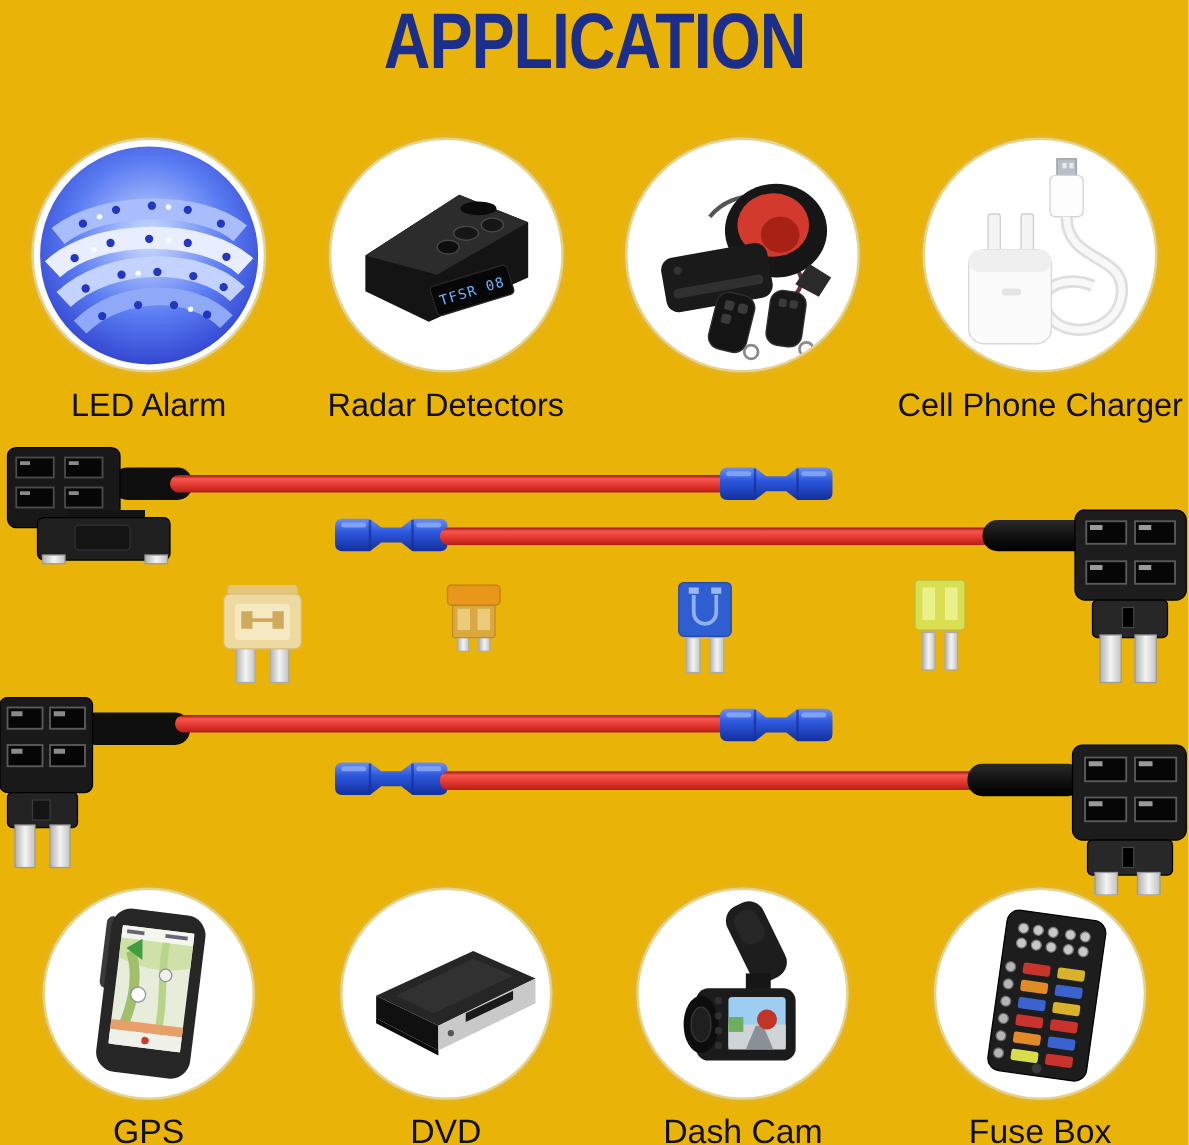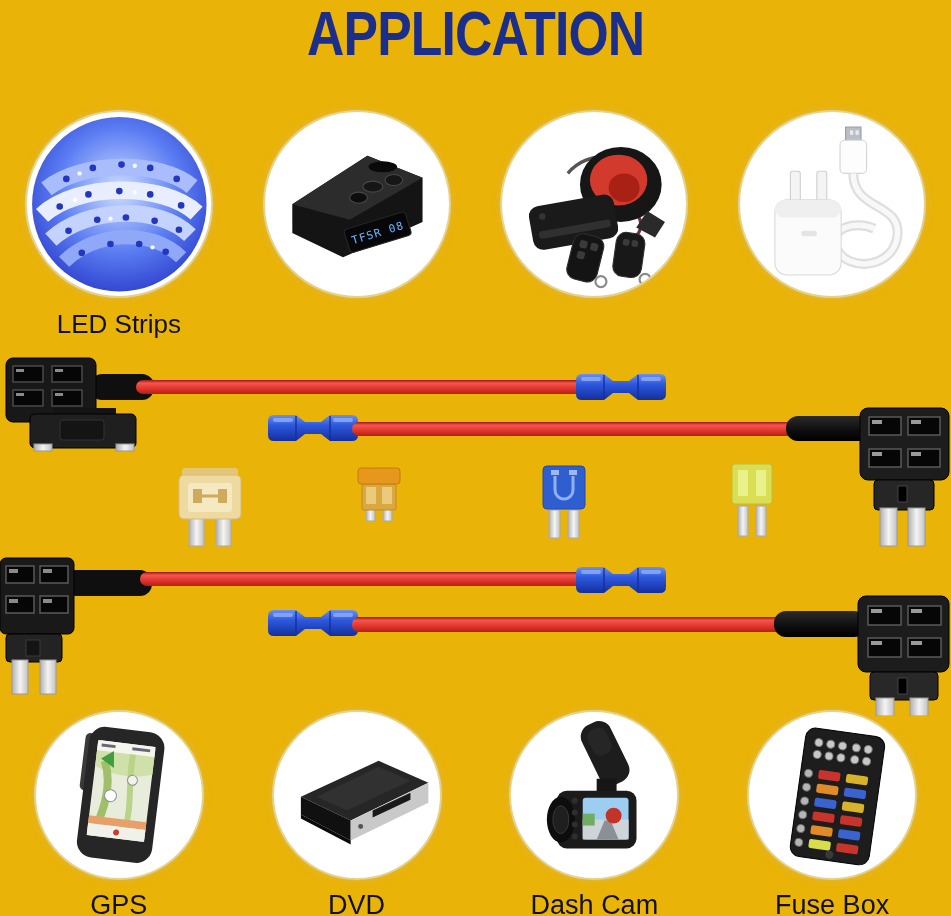--- a/index.html
+++ b/index.html
@@ -93,38 +93,39 @@
           <g fill="#ffffff" opacity=".9">
             <circle cx="44" cy="52" r="2"></circle>
               <circle cx="94" cy="45" r="2"></circle>
               <circle cx="40" cy="76" r="2"></circle>
               <circle cx="94" cy="69" r="2"></circle>
               <circle cx="72" cy="93" r="2"></circle>
               <circle cx="110" cy="119" r="2"></circle>
           </g>
         </svg>
       </div>
-      <div class="label">LED Strips</div>
+      <div class="label">LED Alarm</div>
     </div>
 
     <div class="app">
       <div class="circle">
         <svg class="icon" viewBox="0 0 160 160">
           <polygon points="22,80 90,36 140,56 140,96 68,128 22,106" fill="#141414"></polygon>
           <polygon points="22,80 90,36 140,56 74,94" fill="#2c2c2c"></polygon>
           <ellipse cx="104" cy="46" rx="13" ry="5" fill="#0a0a0a"></ellipse>
           <ellipse cx="95" cy="64" rx="9" ry="5" fill="#161616" stroke="#484848"></ellipse>
           <ellipse cx="114" cy="58" rx="8" ry="5" fill="#161616" stroke="#484848"></ellipse>
           <ellipse cx="82" cy="74" rx="8" ry="5" fill="#0d0d0d" stroke="#484848"></ellipse>
           <g transform="rotate(-17 100 104)">
             <rect x="70" y="94" width="58" height="22" rx="3" fill="#07070a" stroke="#262626"></rect>
             <text x="99" y="109" font-size="10" fill="#6db6ff" text-anchor="middle" font-family="'DejaVu Sans Mono',monospace" letter-spacing="1">TFSR 08</text>
           </g>
         </svg>
       </div>
+      <div class="label">Radar Detectors</div>
     </div>
 
     <div class="app">
       <div class="circle">
         <svg class="icon" viewBox="0 0 160 160">
           <path d="M56,52 C74,30 108,34 118,54" stroke="#555" stroke-width="3" fill="none"></path>
           <path d="M118,88 C126,98 122,108 112,112" stroke="#6b3038" stroke-width="3" fill="none"></path>
           <ellipse cx="104" cy="62" rx="37" ry="34" fill="#161616"></ellipse>
           <ellipse cx="102" cy="58" rx="26" ry="23" fill="#d23a2e"></ellipse>
           <ellipse cx="107" cy="65" rx="14" ry="13" fill="#a82114"></ellipse>
@@ -160,20 +161,21 @@
           <rect x="87" y="22" width="24" height="30" rx="4" fill="#fdfdfd" stroke="#d5d5d5"></rect>
           <path d="M99,52 C99,86 142,78 139,108 C136,138 94,142 84,120 C76,102 100,94 118,102" fill="none" stroke="#dedede" stroke-width="9"></path>
           <path d="M99,52 C99,86 142,78 139,108 C136,138 94,142 84,120 C76,102 100,94 118,102" fill="none" stroke="#f8f8f8" stroke-width="5"></path>
           <rect x="42" y="50" width="9" height="30" rx="2" fill="#f4f4f4" stroke="#cfcfcf"></rect>
           <rect x="66" y="50" width="9" height="30" rx="2" fill="#f4f4f4" stroke="#cfcfcf"></rect>
           <rect x="28" y="76" width="60" height="68" rx="11" fill="#fbfbfb" stroke="#d9d9d9"></rect>
           <rect x="28" y="76" width="60" height="16" rx="8" fill="#efefef"></rect>
           <rect x="52" y="104" width="14" height="5" rx="2" fill="#e4e4e4"></rect>
         </svg>
       </div>
+      <div class="label">Cell Phone Charger</div>
     </div>
   </div>
 
   <div>
 
     <svg class="pc" style="left:4px;top:356px" width="150" height="100" viewBox="0 0 150 100">
       <rect x="86" y="18" width="64" height="26" rx="12" fill="#0f0f0f"></rect>
       <rect x="2" y="2" width="90" height="64" rx="7" fill="#181818" stroke="#000"></rect>
       <g fill="#060606" stroke="#4a4a4a" stroke-width="1.5">
         <rect x="9" y="10" width="30" height="16"></rect>

